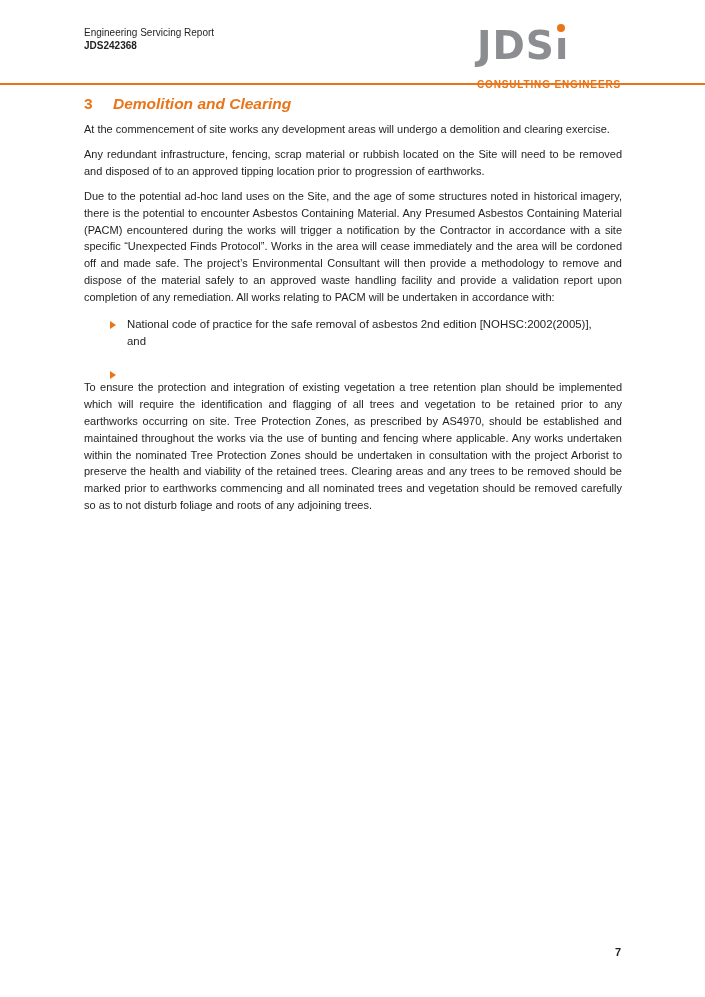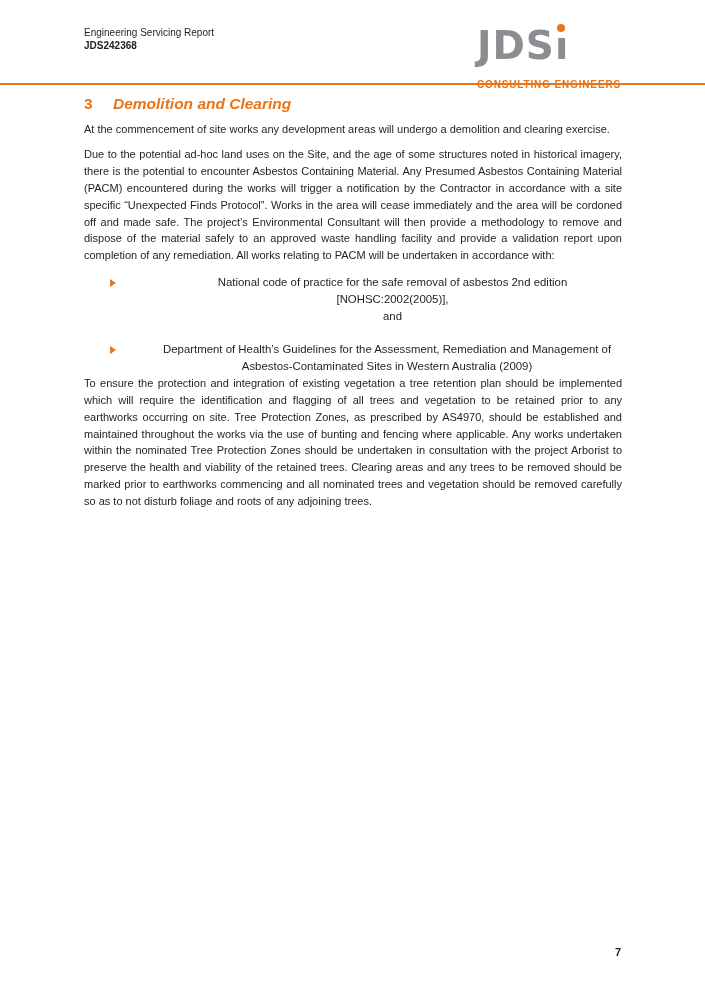--- a/index.html
+++ b/index.html
@@ -97,21 +97,21 @@
   .bullet { display: flex; align-items: flex-start; }
   .bullet + .bullet { margin-top: 16px; }
   .bullet-marker {
     flex: 0 0 auto;
     width: 0; height: 0;
     margin: 5px 11px 0 0;
     border-left: 6.5px solid #e8751a;
     border-top: 4px solid transparent;
     border-bottom: 4px solid transparent;
   }
-  .bullet-text { font-size: 11.4px; line-height: 16.9px; text-align: center; margin-left: 36px; }
+  .bullet-text { font-size: 11.4px; line-height: 16.9px; text-align: left; }
 
   
   .page-number {
     position: absolute;
     top: 946px;
     right: 84px;
     font-size: 11px;
     font-weight: bold;
     color: #1f1f1f;
   }
@@ -135,36 +135,33 @@
   <div class="header-rule"></div>
 
   <div class="content">
 
     <h1 class="section-heading">
       <span class="section-number">3</span>
       <span class="section-title">Demolition and Clearing</span>
     </h1>
 
     <p>At the commencement of site works any development areas will undergo a demolition and clearing exercise.</p>
+    <p>Any redundant infrastructure, fencing, scrap material or rubbish located on the Site will need to be removed and disposed of to an approved tipping location prior to progression of earthworks.</p>
     <p>Due to the potential ad-hoc land uses on the Site, and the age of some structures noted in historical imagery, there is the potential to encounter Asbestos Containing Material. Any Presumed Asbestos Containing Material (PACM) encountered during the works will trigger a notification by the Contractor in accordance with a site specific “Unexpected Finds Protocol”. Works in the area will cease immediately and the area will be cordoned off and made safe. The project’s Environmental Consultant will then provide a methodology to remove and dispose of the material safely to an approved waste handling facility and provide a validation report upon completion of any remediation. All works relating to PACM will be undertaken in accordance with:</p>
 
     <div class="bullets">
       <div class="bullet">
         <span class="bullet-marker"></span>
         <span class="bullet-text">
           <span>National code of practice for the safe removal of asbestos 2nd edition [NOHSC:2002(2005)],</span><br>
           <span>and</span>
         </span>
       </div>
       <div class="bullet">
         <span class="bullet-marker"></span>
-        <span class="bullet-text">
-          <span>Department of Health’s Guidelines for the Assessment, Remediation and Management of</span><br>
-          <span>Asbestos-Contaminated Sites in Western Australia (2009)</span>
-        </span>
       </div>
     </div>
 
     <p class="closing">To ensure the protection and integration of existing vegetation a tree retention plan should be implemented which will require the identification and flagging of all trees and vegetation to be retained prior to any earthworks occurring on site. Tree Protection Zones, as prescribed by AS4970, should be established and maintained throughout the works via the use of bunting and fencing where applicable. Any works undertaken within the nominated Tree Protection Zones should be undertaken in consultation with the project Arborist to preserve the health and viability of the retained trees. Clearing areas and any trees to be removed should be marked prior to earthworks commencing and all nominated trees and vegetation should be removed carefully so as to not disturb foliage and roots of any adjoining trees.</p>
 
   </div>
 
   <div class="page-number">7</div>
 
 </div>

